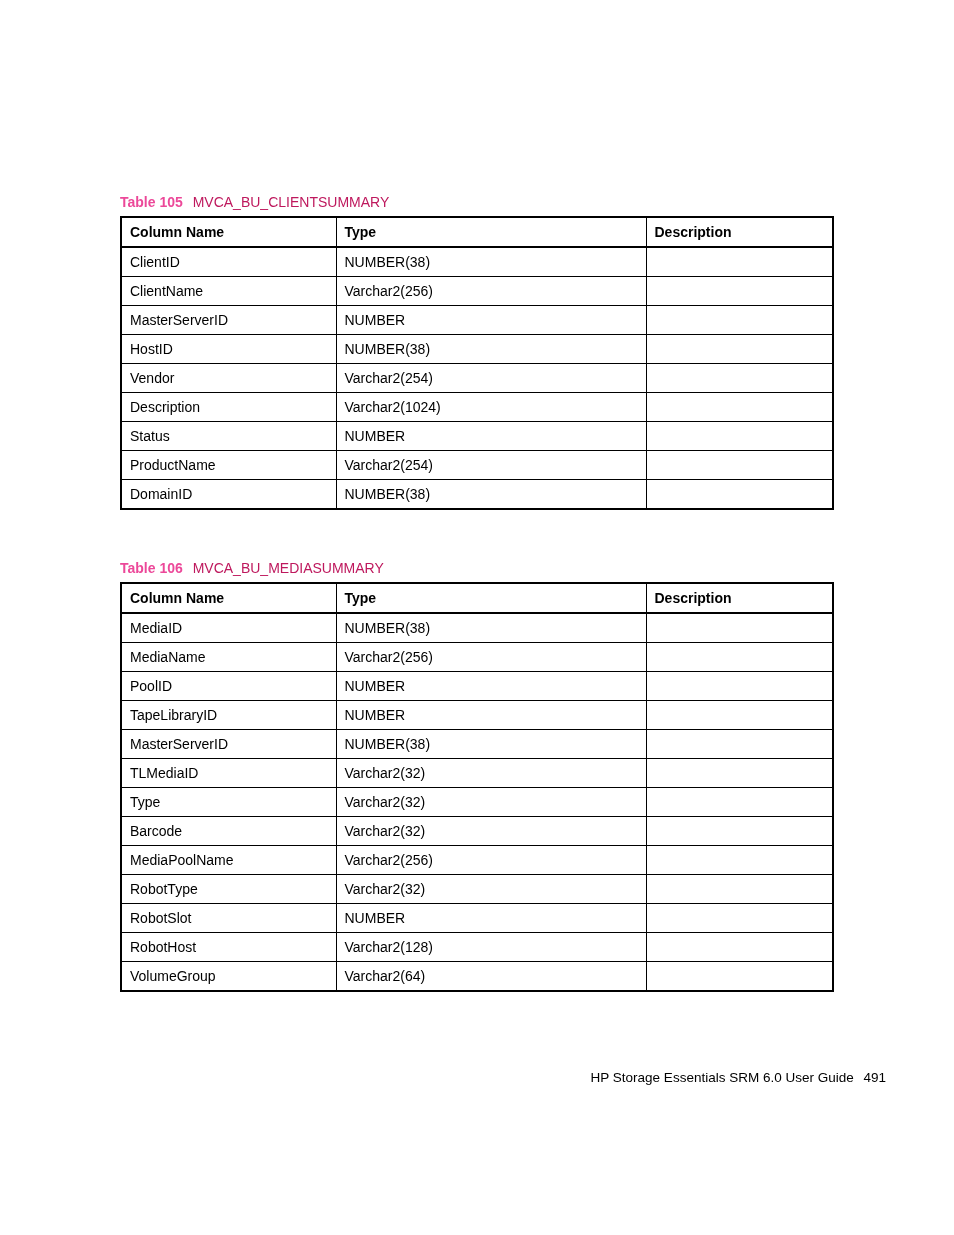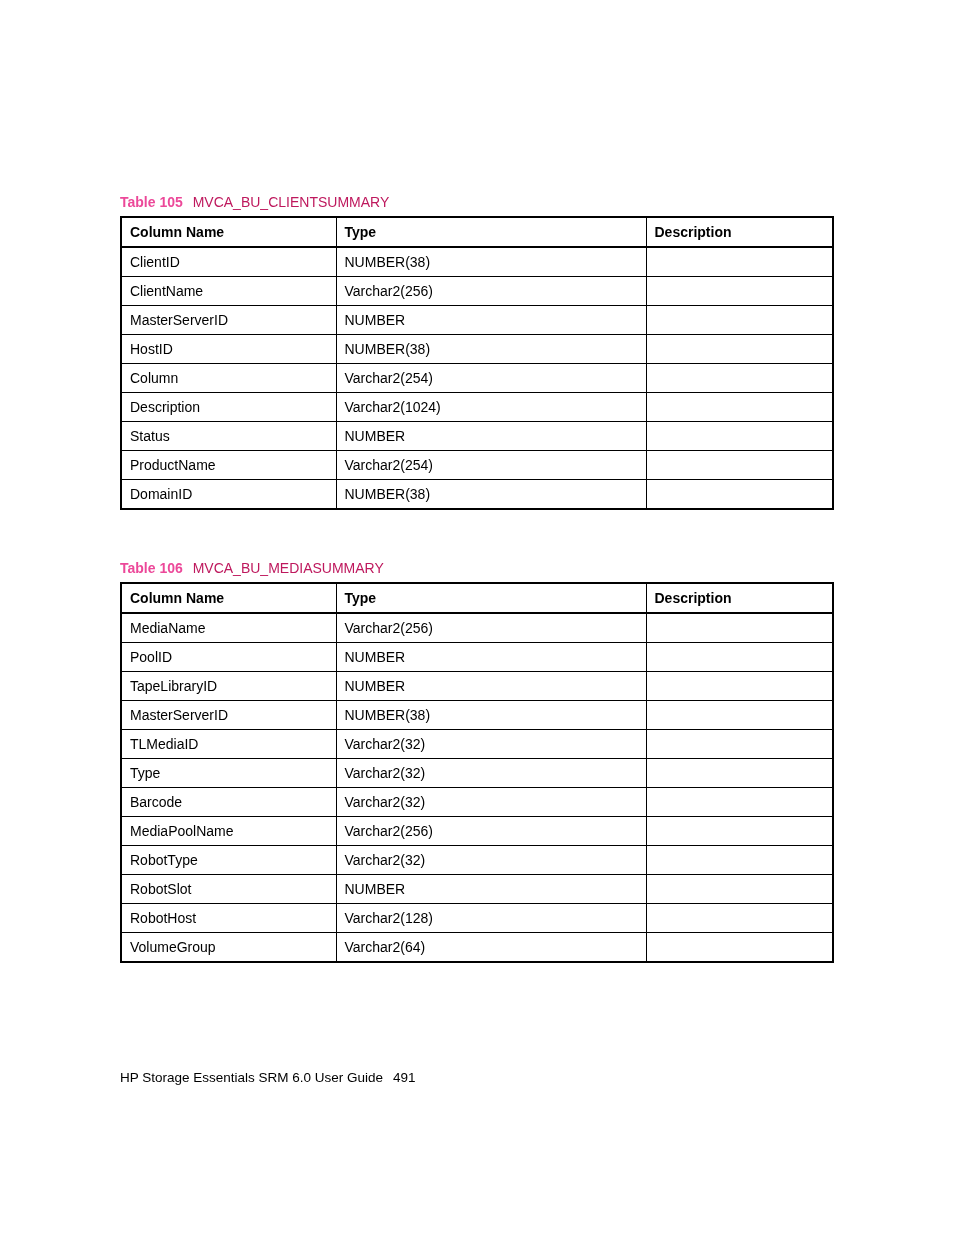--- a/index.html
+++ b/index.html
@@ -55,23 +55,23 @@
   table.schema th:first-child, table.schema td:first-child { border-left: 2px solid #000; }
   table.schema th:last-child, table.schema td:last-child { border-right: 2px solid #000; }
   table.schema thead tr th { border-top: 2px solid #000; border-bottom: 2px solid #000; }
   table.schema tbody tr:last-child td { border-bottom: 2px solid #000; }
 
   .footer {
     position: absolute;
     top: 1070px;
     left: 0;
     width: 954px;
-    padding: 0 120px;
+    padding: 0 68px;
     font-size: 13.5px;
-    text-align: left;
+    text-align: right;
   }
   .footer .page-num { margin-left: 6px; }
 </style>
 </head>
 <body>
 
 <div class="page">
 
   <div class="table-caption">
     <span class="table-label">Table 105</span>
@@ -100,21 +100,21 @@
           <td>MasterServerID</td>
           <td>NUMBER</td>
           <td></td>
         </tr>
       <tr>
           <td>HostID</td>
           <td>NUMBER(38)</td>
           <td></td>
         </tr>
       <tr>
-          <td>Column</td>
+          <td>Vendor</td>
           <td>Varchar2(254)</td>
           <td></td>
         </tr>
       <tr>
           <td>Description</td>
           <td>Varchar2(1024)</td>
           <td></td>
         </tr>
       <tr>
           <td>Status</td>
@@ -141,20 +141,25 @@
   <table class="schema">
     <thead>
       <tr>
         <th class="col-name">Column Name</th>
         <th class="col-type">Type</th>
         <th>Description</th>
       </tr>
     </thead>
     <tbody>
       <tr>
+          <td>MediaID</td>
+          <td>NUMBER(38)</td>
+          <td></td>
+        </tr>
+      <tr>
           <td>MediaName</td>
           <td>Varchar2(256)</td>
           <td></td>
         </tr>
       <tr>
           <td>PoolID</td>
           <td>NUMBER</td>
           <td></td>
         </tr>
       <tr>

